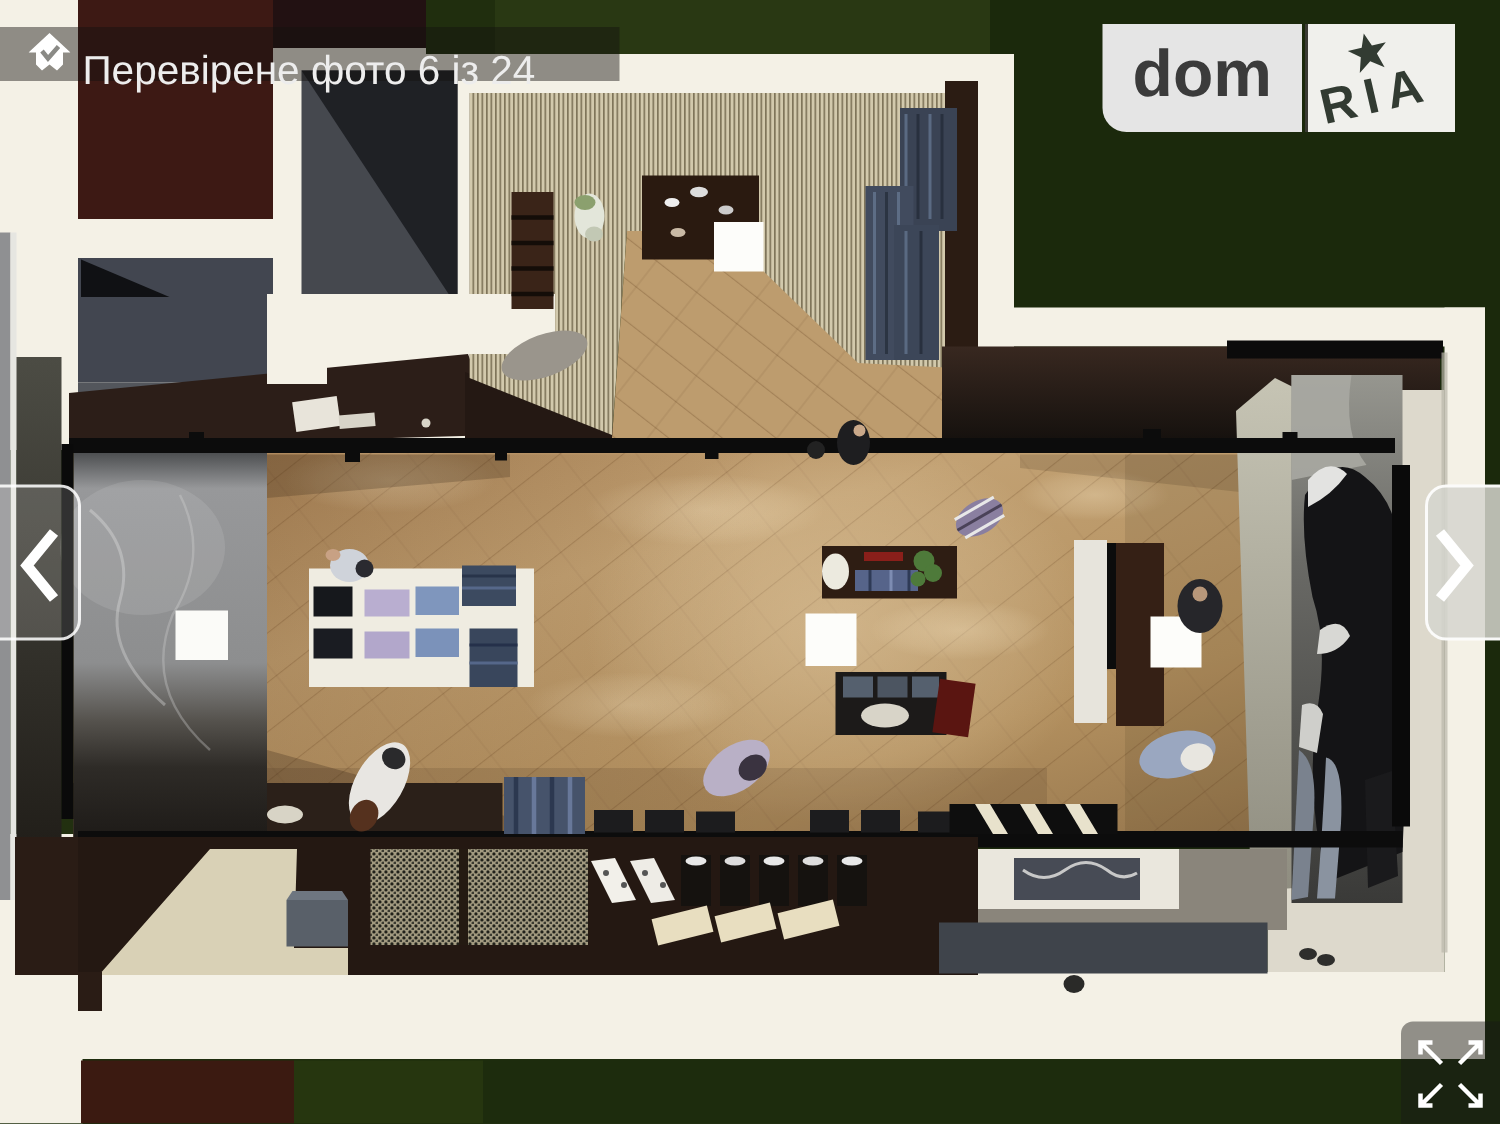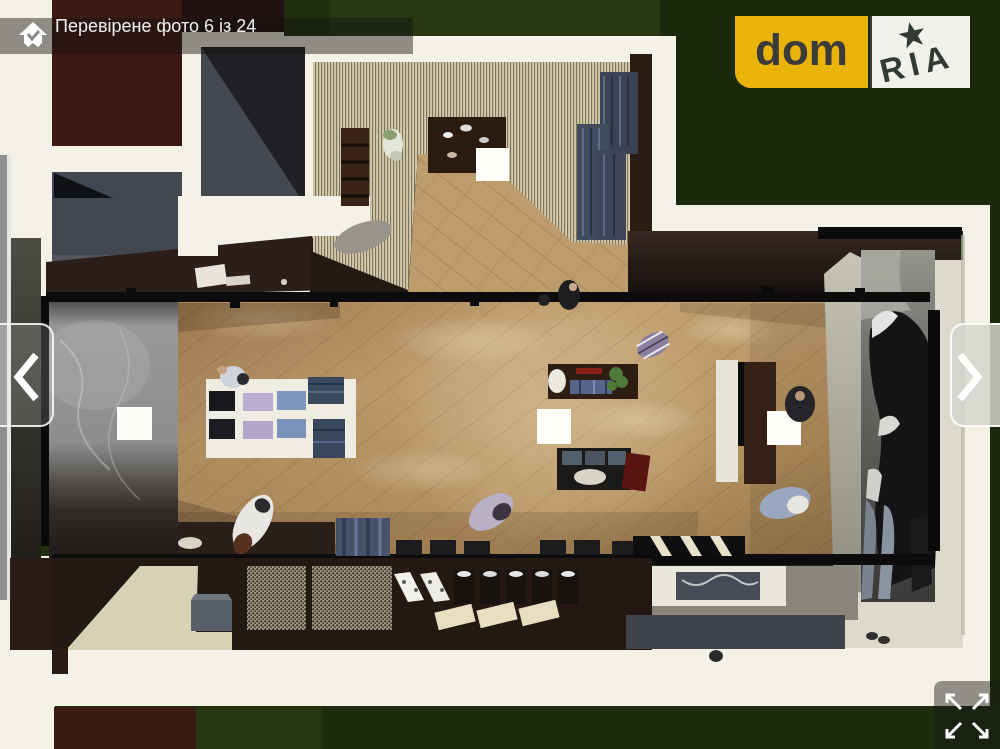--- a/index.html
+++ b/index.html
@@ -462,23 +462,23 @@
 <rect x="196" y="707" width="126" height="42" fill="#26360f"></rect>
 </svg>
 
 <div class="abs" style="left:0;top:18px;width:413px;height:36px;background:rgba(20,18,16,0.45)"></div>
 
 <svg class="abs" style="left:19px;top:22px" width="28" height="26" viewBox="0 0 28 26">
 <path d="M14 0 L28 13 L23 13 L23 21 L19 25 L14 21 L9 25 L5 21 L5 13 L0 13 Z" fill="#fff"></path>
 <path d="M9 12 l4 5 l7 -8" stroke="#8a8a86" stroke-width="3" fill="none"></path>
 </svg>
 
-<div class="abs" style="left:55px;top:16px;color:#ededed;font-size:18px">Перевірене фото 6 із 24</div>
-
-<div class="abs" style="left:735px;top:16px;width:133px;height:72px;background:#eab308;border-radius:0 0 0 16px;display:flex;align-items:center;justify-content:center">
+<div class="abs" style="left:55px;top:32px;color:#ededed;font-size:27px">Перевірене фото 6 із 24</div>
+
+<div class="abs" style="left:735px;top:16px;width:133px;height:72px;background:#e5e5e5;border-radius:0 0 0 16px;display:flex;align-items:center;justify-content:center">
     <span style="font-size:44px;font-weight:bold;color:#3b3b3b;margin-top:-4px">dom</span>
   </div>
 
 <div class="abs" style="left:870px;top:16px;width:98px;height:72px;background:#f0f0ec;border-left:2px solid #3a3a33"></div>
 <svg class="abs" style="left:870px;top:16px" width="98" height="72" viewBox="0 0 98 72">
 <g transform="rotate(-13 49 40)" fill="#323b32">
 <polygon points="47,5 50.5,14 60,14 52.5,20 55.5,30 47,24 38.5,30 41.5,20 34,14 43.5,14"></polygon>
 <text x="8" y="58" font-family="Liberation Sans, sans-serif" font-weight="bold" font-size="33" letter-spacing="6">RIA</text>
 </g>
 </svg>

